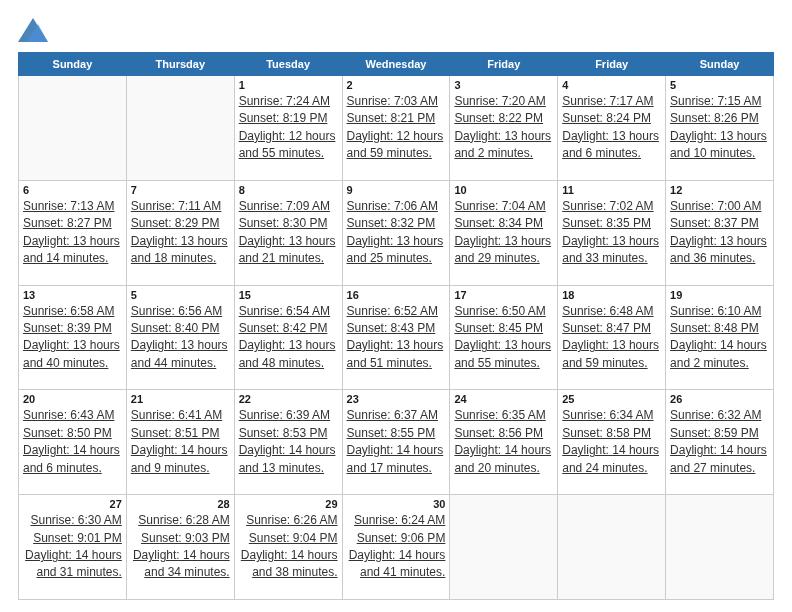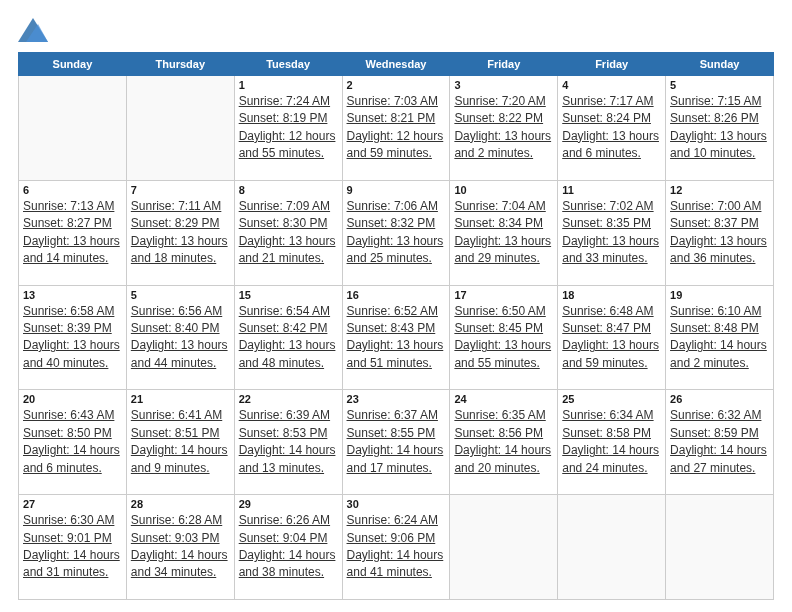--- a/index.html
+++ b/index.html
@@ -65,20 +65,21 @@
     .calendar td {
       border: 1px solid #ccc;
       vertical-align: top;
       padding: 3px 4px;
       font-size: 8.5px;
       color: #333;
       height: 78px;
     }
     .calendar tr:last-child td {
       height: 72px;
+      text-align: right;
     }
     .day-num {
       font-size: 11px;
       font-weight: bold;
       color: #1a1a1a;
       margin-bottom: 2px;
     }
     .cell-info {
       font-size: 12px;
       line-height: 1.45;

